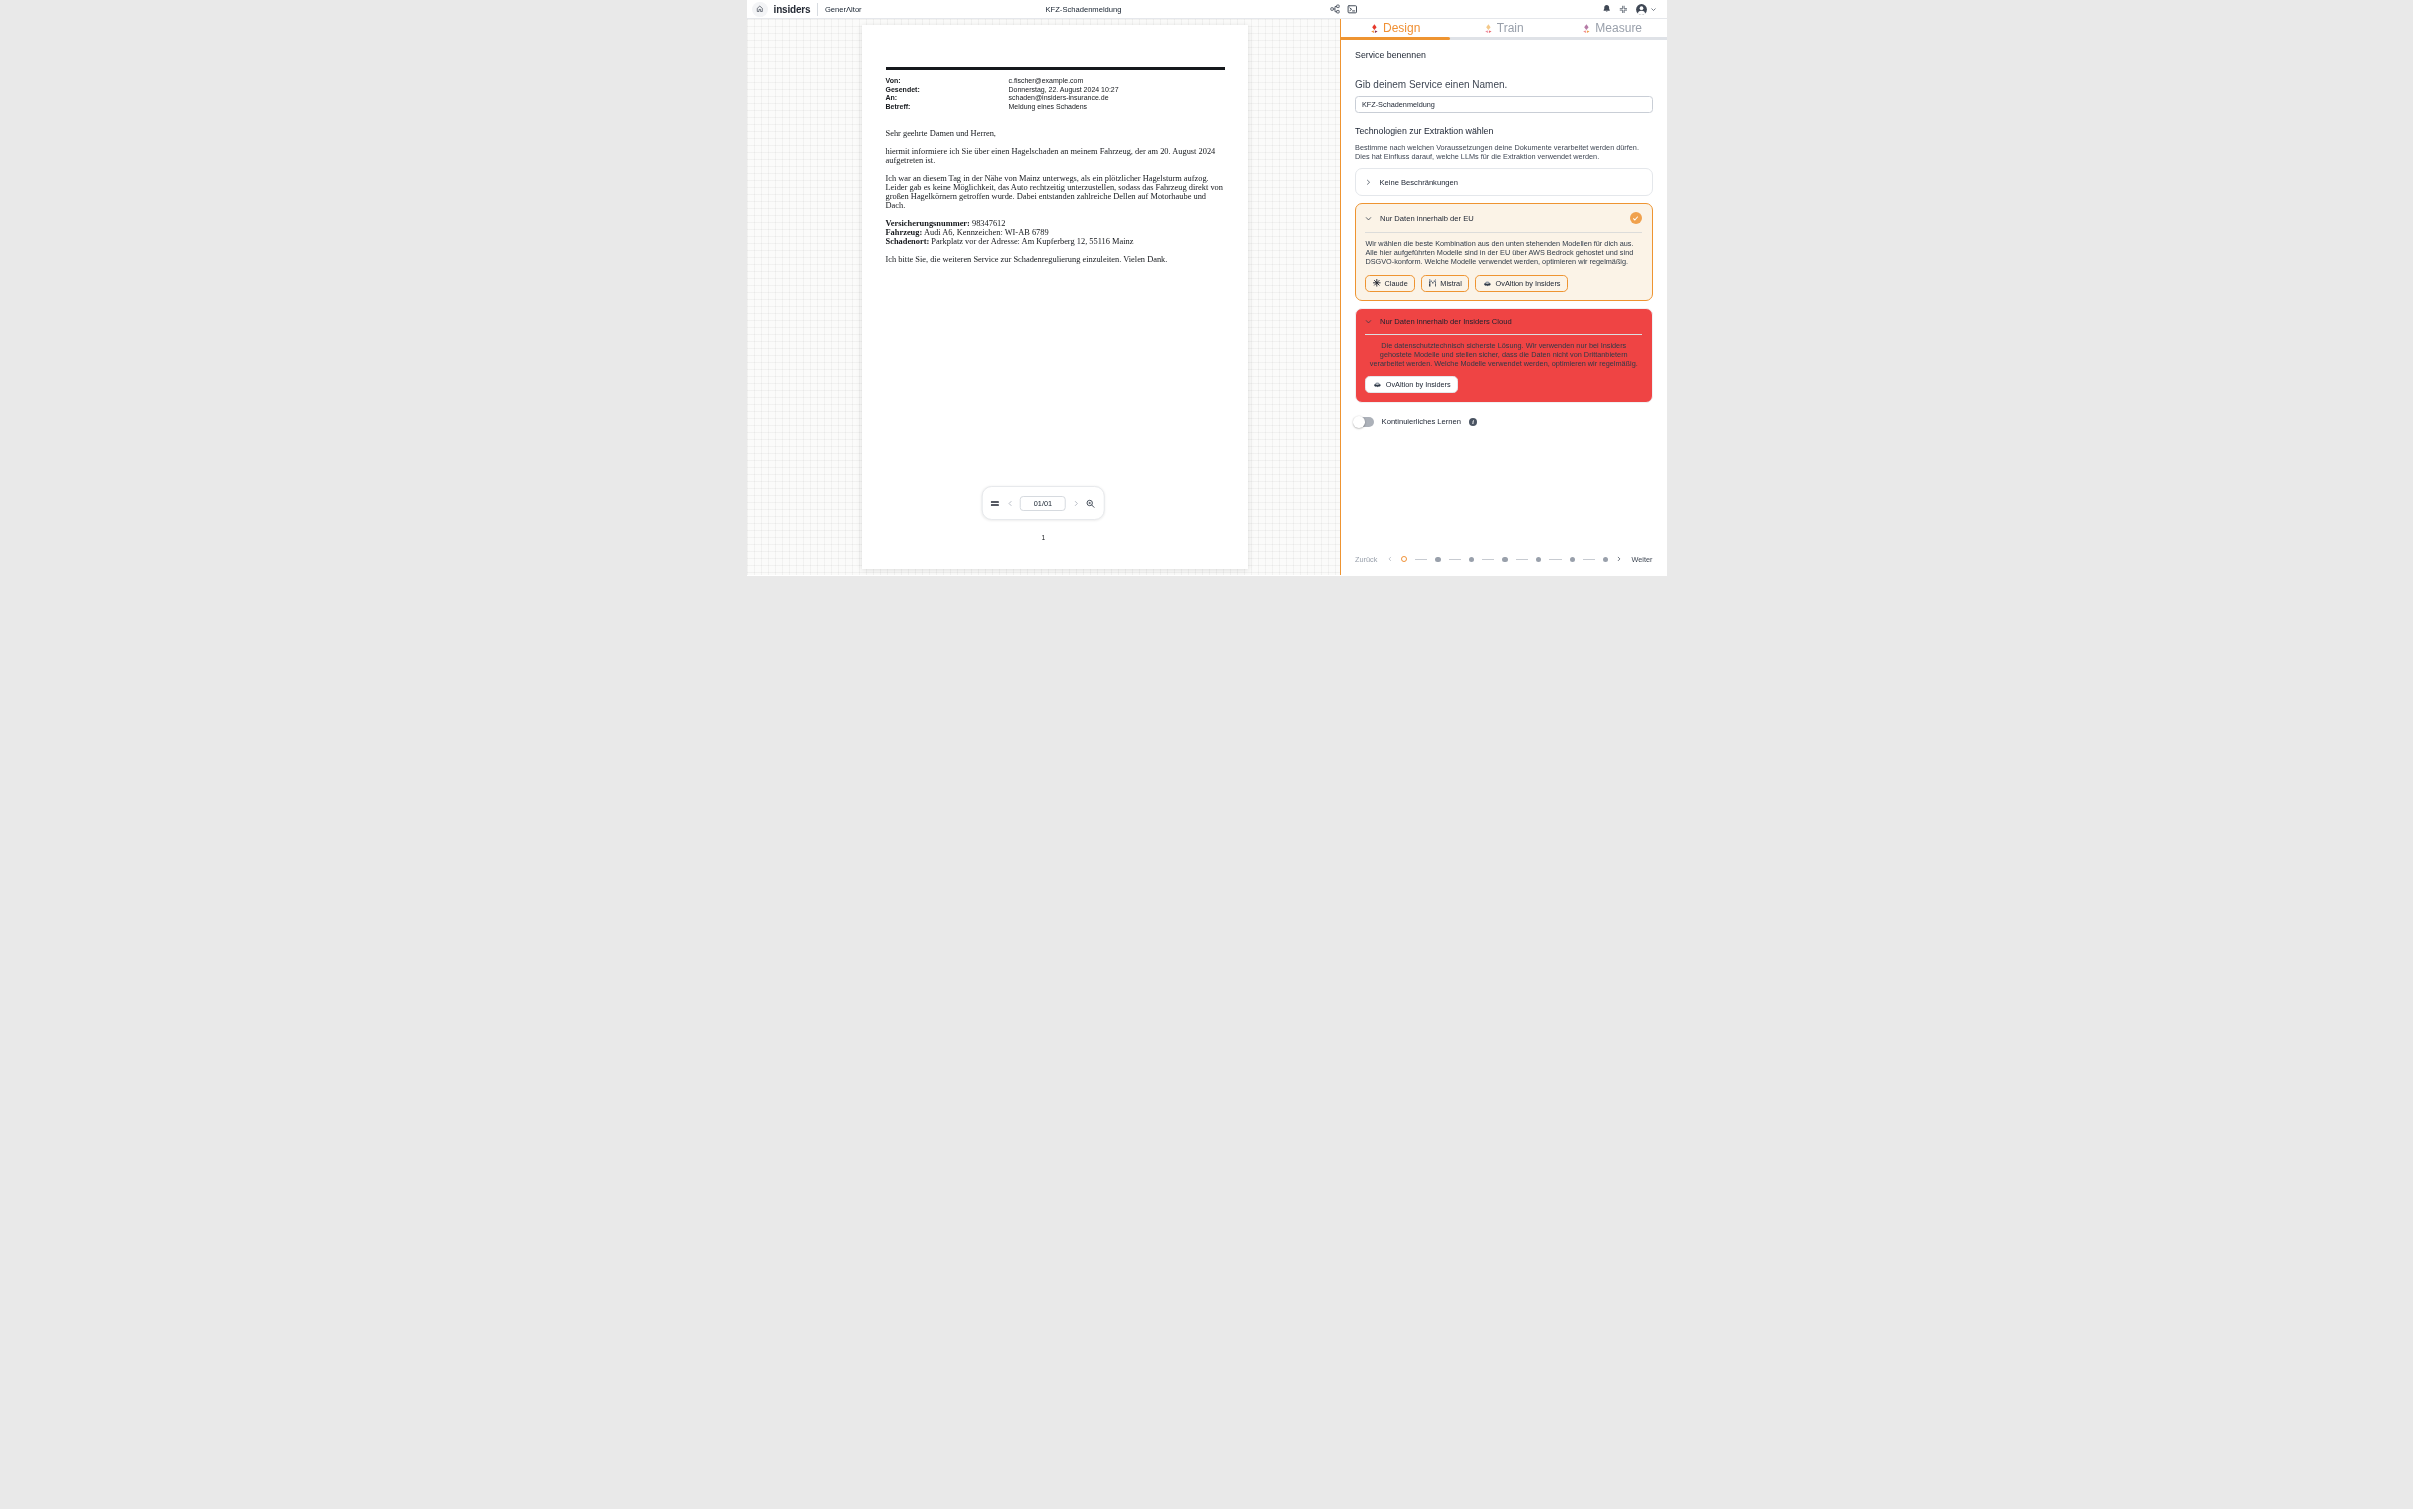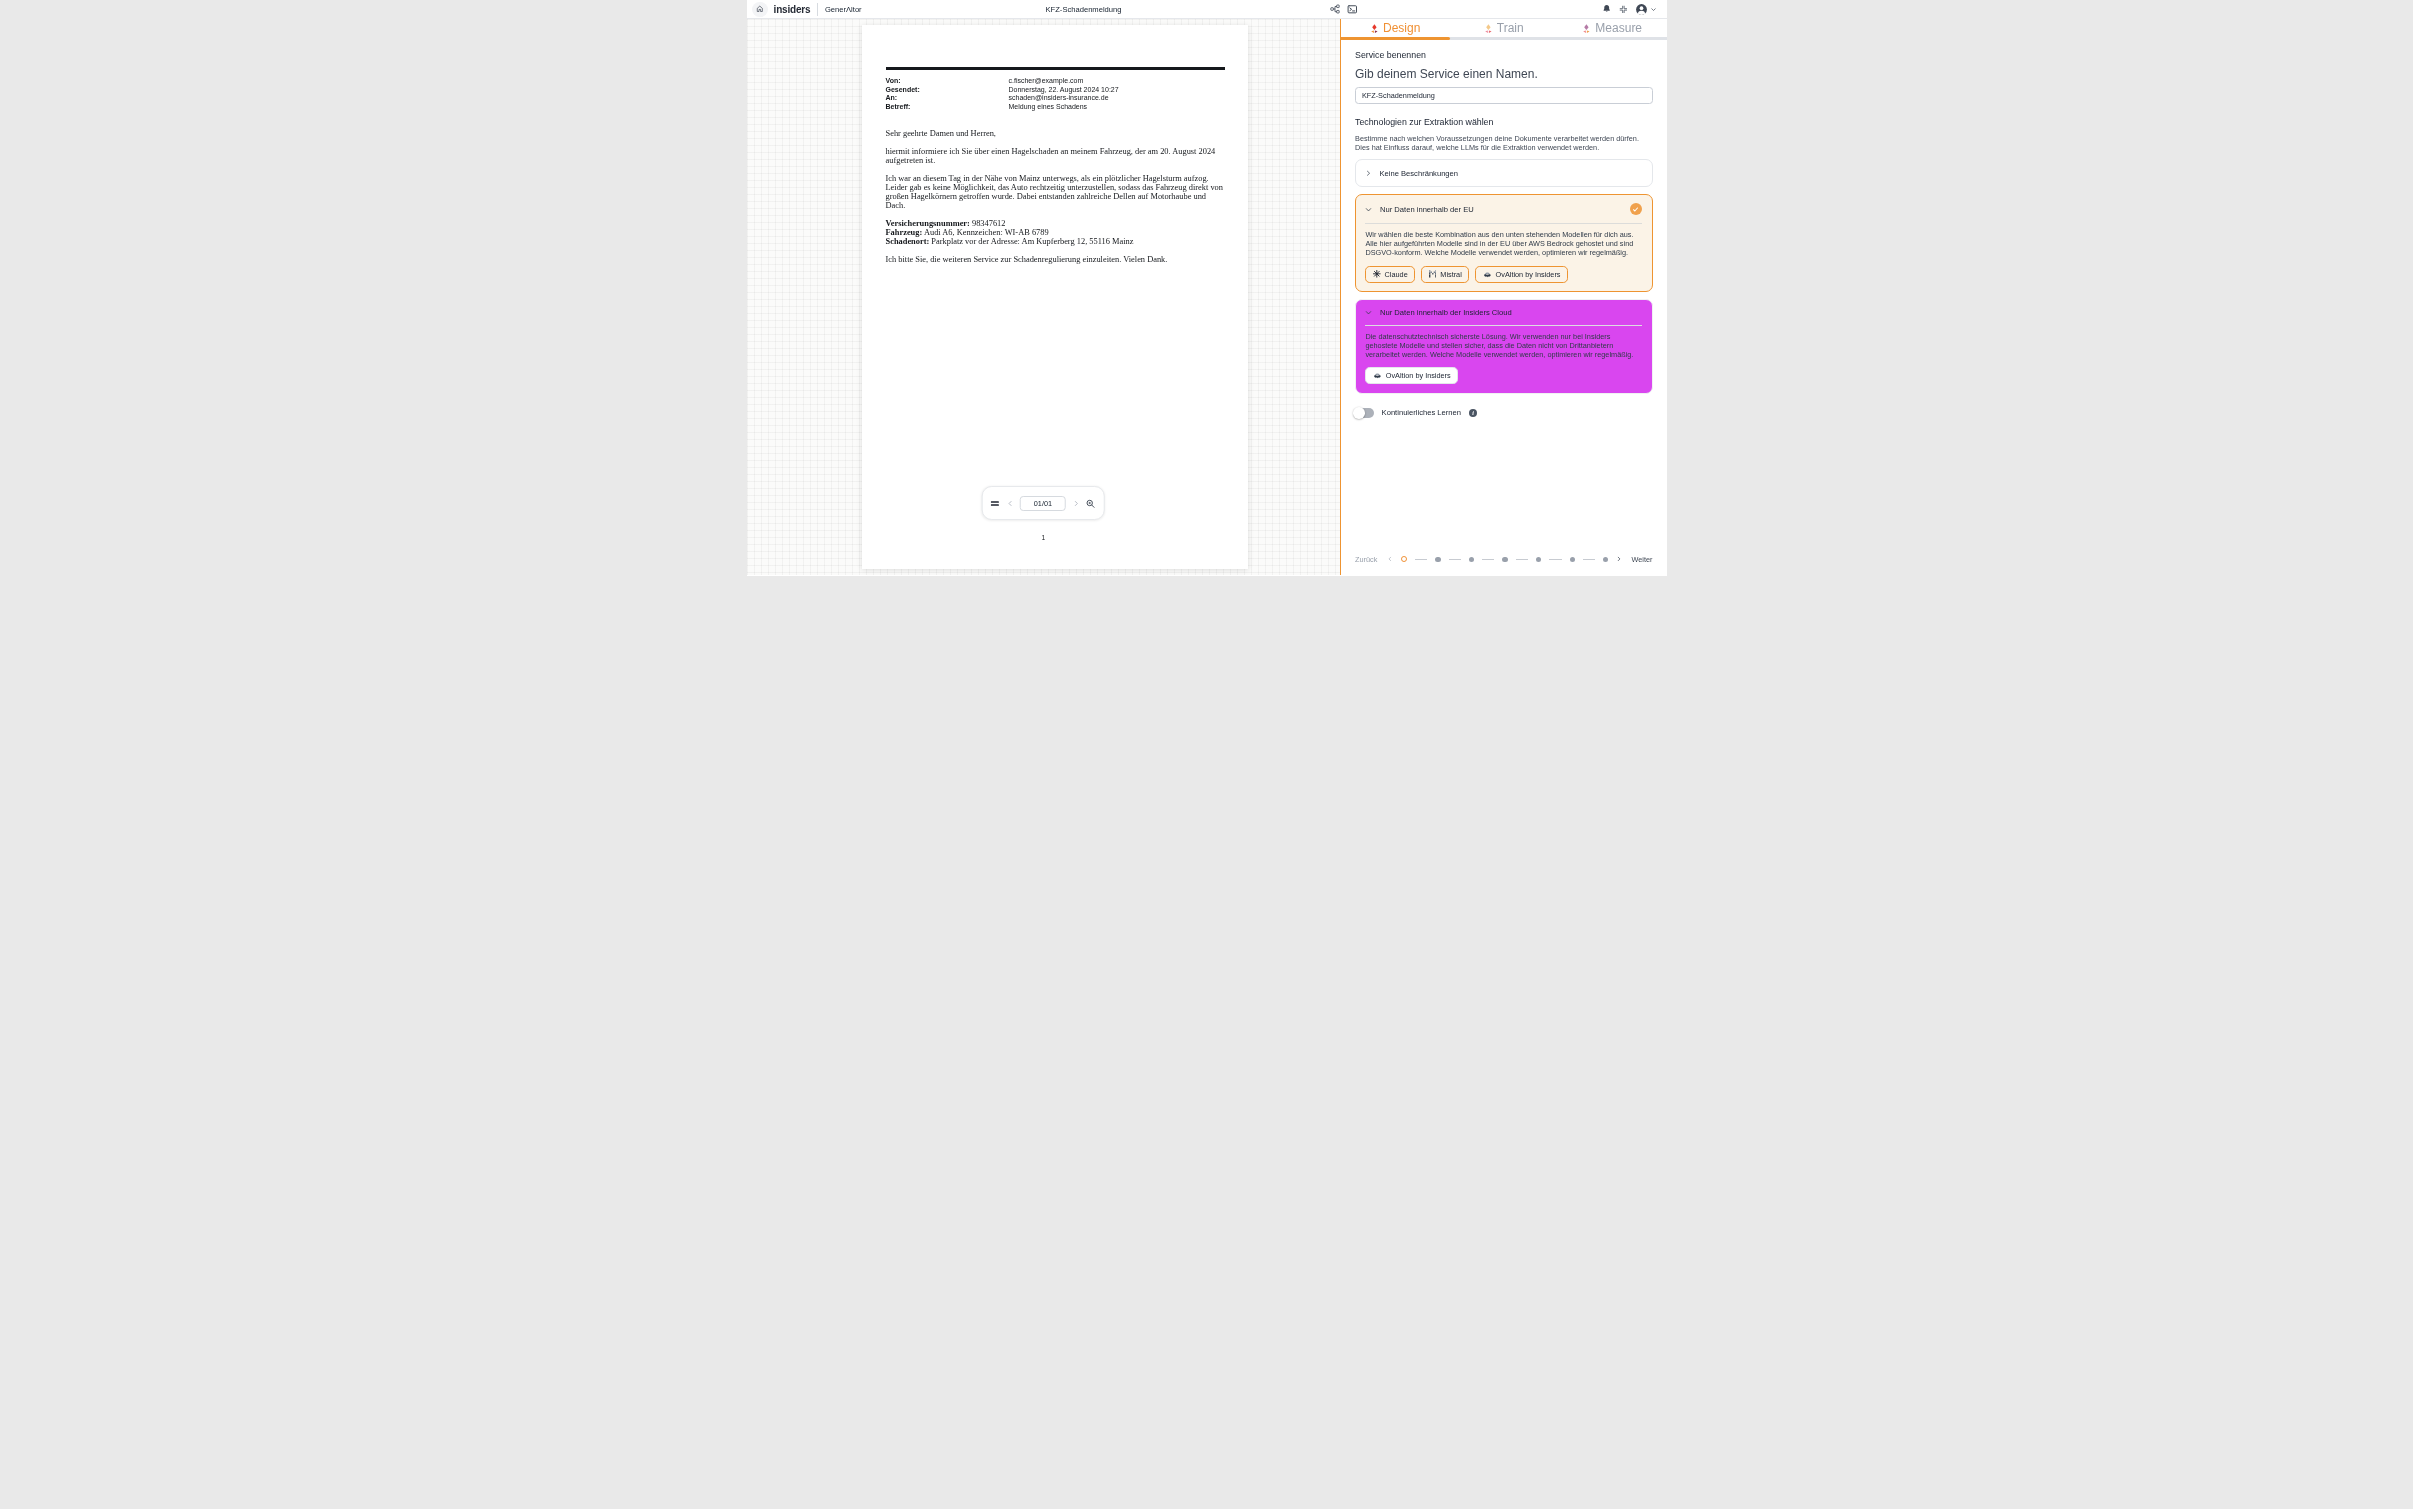--- a/index.html
+++ b/index.html
@@ -48,29 +48,29 @@
   
   .tabs { display:flex; height:18px; }
   .tab { flex:1; display:flex; align-items:center; justify-content:center; gap:4.1px; font-size:12px; color:#99A0AB; cursor:pointer; }
   .tab.active { color:#F09034; }
   .tab-track { height:2.9px; background:#DFE2E7; position:relative; }
   .tab-track .active-seg { position:absolute; left:0; top:0; height:2.9px; width:33.5%; background:#EE9431; border-radius:0 2.3px 2.3px 0; }
 
   
   .panel-body { padding:10px 14px 0; }
   .h2 { font-size:8.8px; font-weight:400; color:#1A2230; }
-  .hint { font-size:12px; color:#3F4754; margin-top:7px; }
+  .hint { font-size:10px; color:#3F4754; margin-top:19px; }
   .name-input { margin-top:5.9px; width:100%; height:16.4px; border:0.6px solid #C9CED6; border-radius:3.5px; padding:0 5.9px; font-size:7.3px; color:#1A2230; font-family:"Liberation Sans", sans-serif; }
   .h2.second { margin-top:13.5px; }
   .tech-sub { font-size:7.3px; line-height:9.4px; color:#3F4754; margin-top:6.5px; }
 
   .opt-card { border-radius:7px; margin-top:7px; padding:8.2px 9.4px; }
   .opt-card.plain { border:0.6px solid #E4E7EB; background:#fff; }
   .opt-card.selected { border:0.9px solid #EE9431; background:#FBF3E7; }
-  .opt-card.neutral { background:#d946ef; border:0.6px solid #F0F1F3; }
+  .opt-card.neutral { background:#ef4444; border:0.6px solid #F0F1F3;text-align:center; }
   .opt-head { display:flex; align-items:center; gap:7.6px; font-size:7.6px; font-weight:500; color:#1A2230; cursor:pointer; }
   .opt-head .spacer { flex:1; }
   .check-badge { width:12.3px; height:12.3px; border-radius:50%; background:#F0A14D; display:flex; align-items:center; justify-content:center; }
   .opt-divider { height:0.6px; background:#DCDCDA; margin-top:7.6px; }
   .opt-desc { font-size:7.3px; line-height:9px; color:#2F3A48; margin-top:7px; }
   .chips { display:flex; gap:5.9px; margin-top:8.2px; }
   .chip { display:inline-flex; align-items:center; gap:4.1px; height:17px; padding:0 6.5px; border-radius:4.7px; font-size:7.3px; color:#1A2230; cursor:pointer; background:transparent; }
   .chip.orange { border:0.9px solid #EE9431; }
   .chip.white { border:0.6px solid #E4E7EB; background:#fff; }
 

